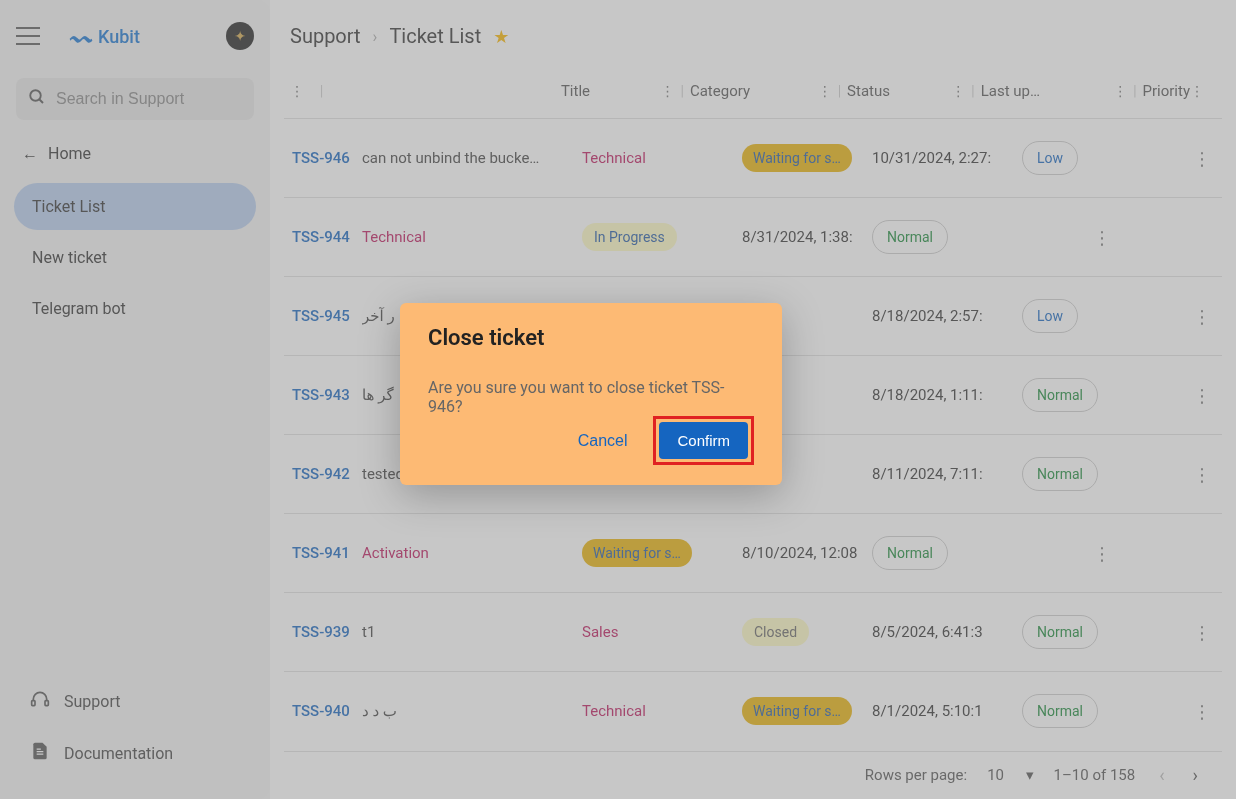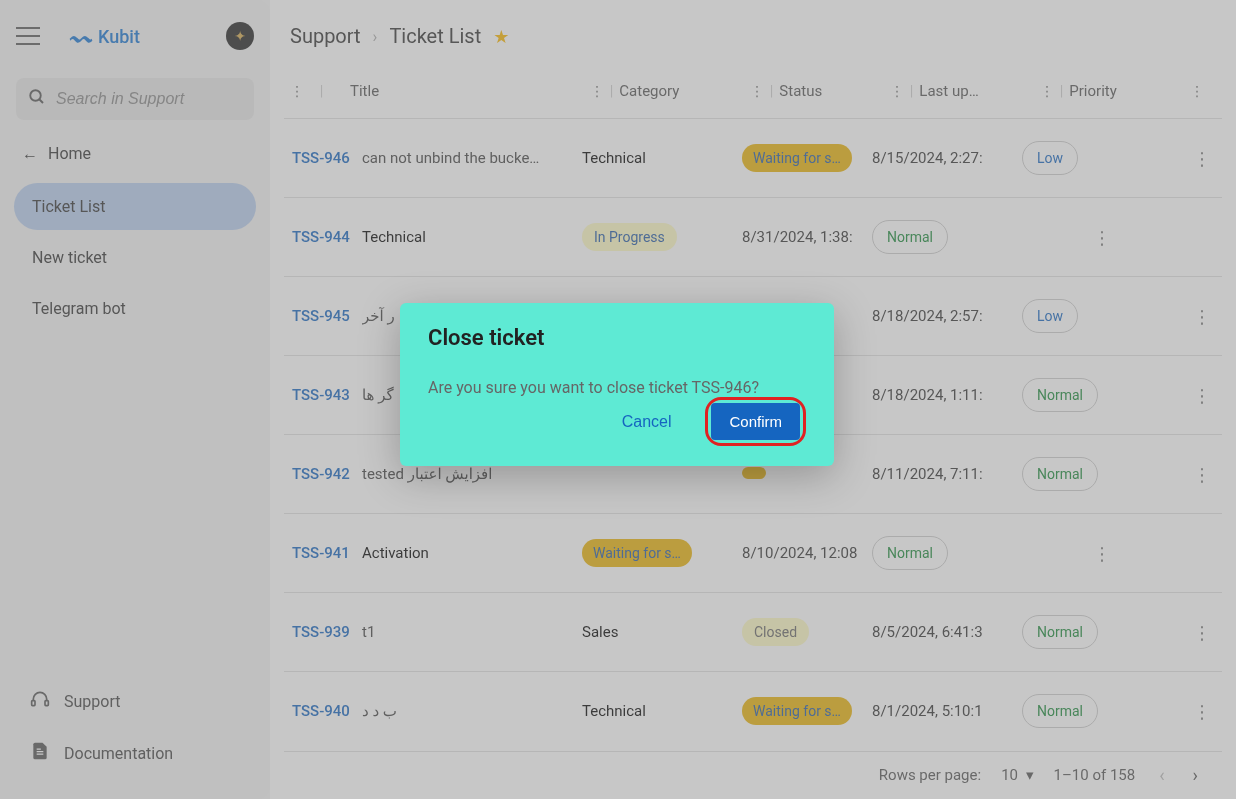--- a/index.html
+++ b/index.html
@@ -76,21 +76,20 @@
       padding: 10px 12px;
       gap: 10px;
     }
     .search-box input {
       border: none;
       background: transparent;
       outline: none;
       font-size: 16px;
       color: #666;
       flex: 1;
-      font-style: italic;
     }
     .search-box input::placeholder { color: #888; }
     .search-glyph { color: #555; font-size:18px; }
 
     .home-row {
       display: flex;
       align-items: center;
       gap: 10px;
       padding: 14px 22px;
       font-size: 16px;
@@ -154,35 +153,35 @@
       flex-direction:column;
     }
     .thead {
       display: grid;
       grid-template-columns: 30px 30px 240px 160px 140px 150px 150px 30px;
       align-items: center;
       padding: 10px 6px 18px;
       color: #555;
       font-size: 15px;
     }
-    .th { display:flex; align-items:center; gap:6px; }
+    .th { display:flex; align-items:center; gap:6px;justify-content:flex-end; }
     .th-dots, .row-dots { color:#777; font-size:14px; cursor:pointer;}
     .divider { color:#bbb; font-weight:300;}
     .tbody { flex:1; overflow:hidden;}
     .row {
       display: grid;
       grid-template-columns: 70px 220px 160px 130px 150px 160px 40px;
       align-items: center;
       padding: 22px 8px;
       border-top: 1px solid #e0e0e0;
       font-size: 15px;
     }
     .tid { color:#1565c0; font-weight:500; cursor:pointer;}
     .title-cell { color:#444; white-space:nowrap; overflow:hidden; text-overflow:ellipsis; padding-right:10px;}
-    .cat { color:#000000;}
+    .cat { color:#be185d;}
     .status-pill {
       display:inline-flex; align-items:center; justify-content:center;
       padding: 6px 12px; border-radius: 20px; font-size:14px;
       max-width:110px; white-space:nowrap; overflow:hidden; text-overflow:ellipsis;
     }
     .status-waiting { background:#eab308; color:#245aa5; }
     .status-progress { background:#fef9c3; color:#245aa5; }
     .status-closed { background:#fef9c3; color:#666;}
     .date { color:#333; white-space:nowrap; overflow:hidden; text-overflow:ellipsis;}
     .prio {
@@ -191,37 +190,37 @@
     }
     .prio-low { color:#1565c0;}
     .prio-normal { color:#1b8a3a;}
     .row-menu { color:#777; font-size:18px; cursor:pointer; text-align:center;}
 
     .pager {
       display:flex; align-items:center; justify-content:flex-end;
       gap:20px; padding:12px 20px 14px; font-size:15px; color:#555;
       border-top:1px solid #e0e0e0;
     }
-    .pager .sel { display:flex; align-items:center; gap:8px; cursor:pointer;}
+    .pager .sel { display:flex; align-items:center; gap:22px; cursor:pointer;}
     .pager .navbtn { font-size:18px; color:#555; cursor:pointer; padding:0 4px;}
     .pager .navbtn.disabled { color:#bbb; cursor:default;}
 
     .overlay {
       position:absolute; inset:0; background:rgba(130,130,130,0.45);
     }
     .dialog {
-      position:absolute; top:303px; left:400px; width:434px;
-      background:#5eead4; border-radius:6px; padding: 22px 28px 20px;
+      position:absolute; top:303px; left:400px; width:382px;
+      background:#fdba74; border-radius:6px; padding: 22px 28px 20px;
       box-shadow: 0 10px 40px rgba(0,0,0,0.25);
     }
     .dialog-title { font-size:22px; font-weight:600; color:#222; margin-bottom:28px;}
     .dialog-body { font-size:16px; color:#666; }
-    .dialog-actions { display:flex; justify-content:flex-end; gap:12px; align-items:center;}
+    .dialog-actions { display:flex; justify-content:flex-end; gap:18px; align-items:center;}
     .cancel-btn { color:#1565c0; font-size:16px; font-weight:500; background:none;border:none; cursor:pointer; padding:8px 8px;}
-    .confirm-wrap { border:3px solid #e02222; border-radius:16px; padding:3px;margin-left:14px; }
+    .confirm-wrap { border:3px solid #e02222; border-radius:0; padding:3px; }
     .confirm-btn {
       background:#1565c0; color:#fff; border:none; border-radius:4px;
       padding:10px 18px; font-size:15px; font-weight:500; cursor:pointer;
     }
   </style>
 </head>
 <body>
 
 <div class="sidebar">
   <div class="sidebar-header">
@@ -324,21 +323,21 @@
         </span>
       <span class="th-dots">⋮</span>
     </div>
 
     <div class="tbody" id="tbody">
         <div class="row">
     <span class="tid">TSS-946</span>
     <span class="title-cell">can not unbind the bucke…</span>
     <span class="cat">Technical</span>
     <span><span class="status-pill status-waiting">Waiting for s…</span></span>
-    <span class="date">8/15/2024, 2:27:</span>
+    <span class="date">10/31/2024, 2:27:</span>
     <span><span class="prio prio-low">Low</span></span>
     <span class="row-menu">⋮</span>
   </div>
         <div class="row">
     <span class="tid">TSS-944</span>
     <span class="cat">Technical</span>
     <span><span class="status-pill status-progress">In Progress</span></span>
     <span class="date">8/31/2024, 1:38:</span>
     <span><span class="prio prio-normal">Normal</span></span>
     <span class="row-menu">⋮</span>

